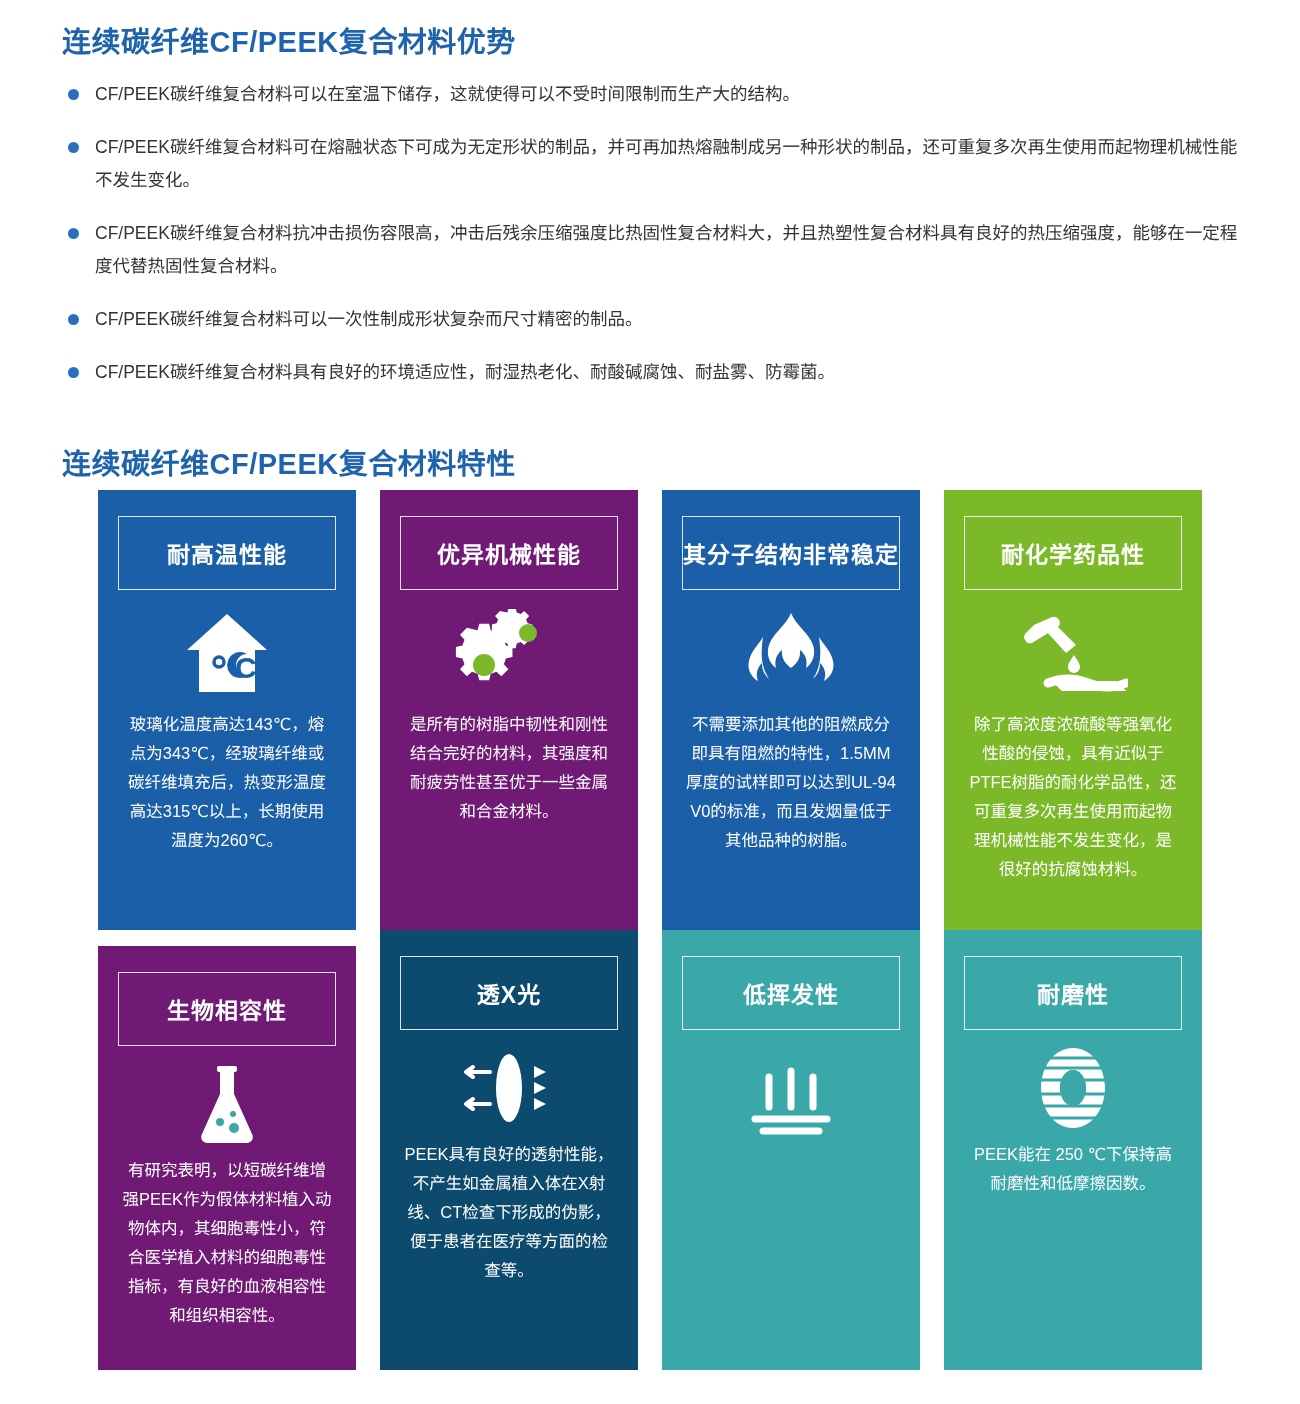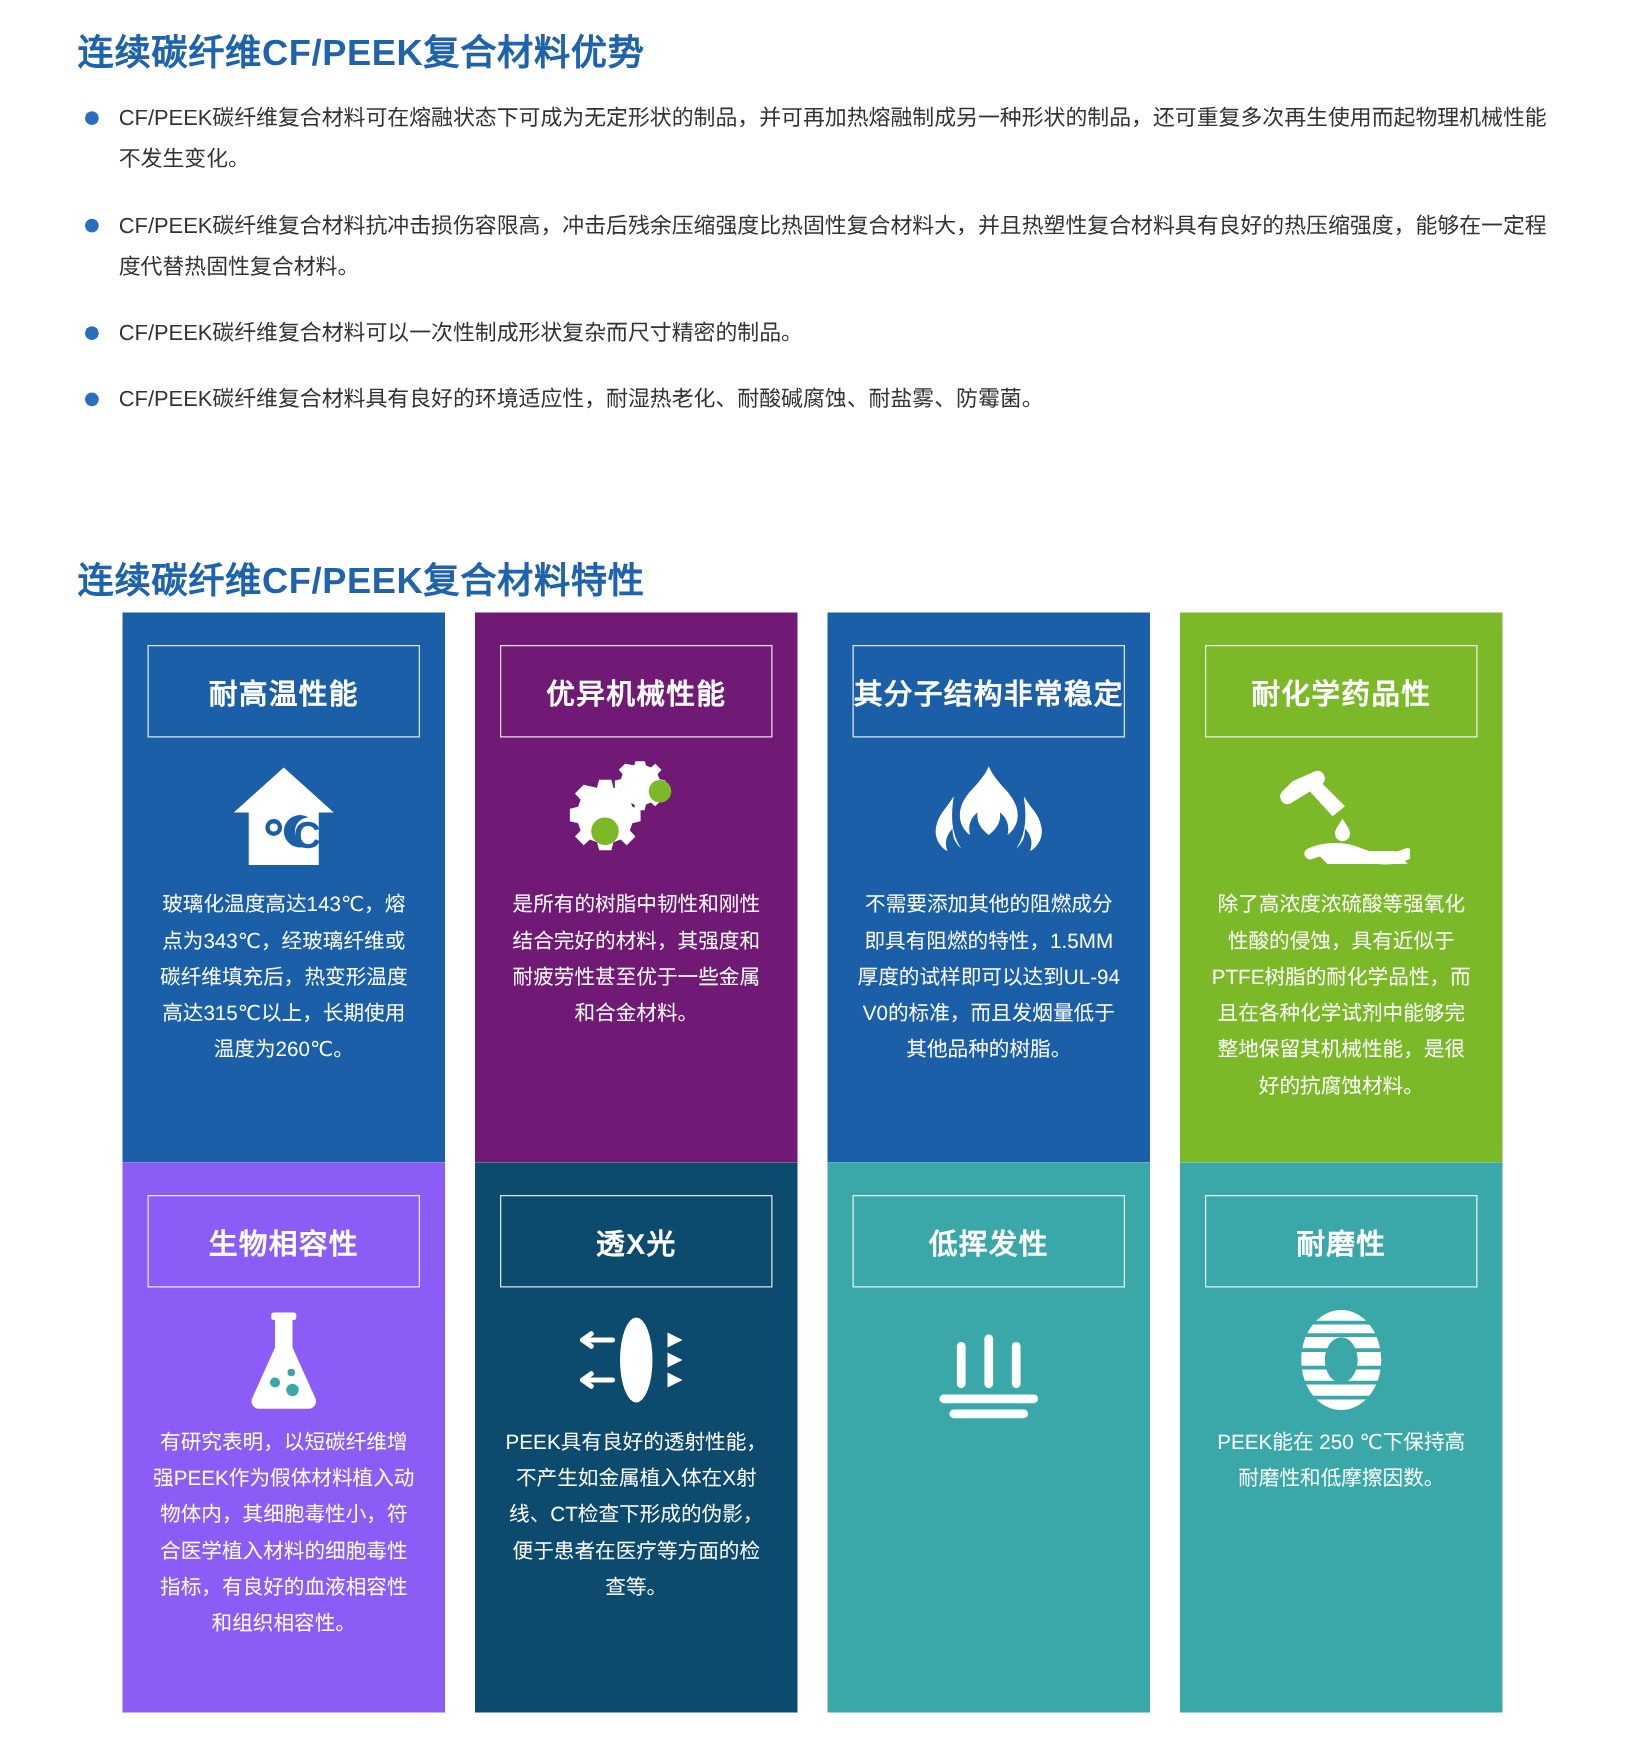--- a/index.html
+++ b/index.html
@@ -129,20 +129,24 @@
 </head>
 <body>
 
 <div class="page">
 
   <h2 class="section-heading" id="advantages-heading">连续碳纤维CF/PEEK复合材料优势</h2>
 
   <ul class="bullet-list">
     <li class="bullet-item">
       <span class="bullet-dot"></span>
+      <span>CF/PEEK碳纤维复合材料可以在室温下储存，这就使得可以不受时间限制而生产大的结构。</span>
+    </li>
+    <li class="bullet-item">
+      <span class="bullet-dot"></span>
       <span>CF/PEEK碳纤维复合材料可在熔融状态下可成为无定形状的制品，并可再加热熔融制成另一种形状的制品，还可重复多次再生使用而起物理机械性能不发生变化。</span>
     </li>
     <li class="bullet-item">
       <span class="bullet-dot"></span>
       <span>CF/PEEK碳纤维复合材料抗冲击损伤容限高，冲击后残余压缩强度比热固性复合材料大，并且热塑性复合材料具有良好的热压缩强度，能够在一定程度代替热固性复合材料。</span>
     </li>
     <li class="bullet-item">
       <span class="bullet-dot"></span>
       <span>CF/PEEK碳纤维复合材料可以一次性制成形状复杂而尺寸精密的制品。</span>
     </li>
@@ -205,24 +209,24 @@
           <g fill="none" stroke="#ffffff" stroke-width="4" stroke-linecap="round" stroke-linejoin="round">
             <path d="M16 14 l18 -8 a6 6 0 0 1 6 10 l-26 16 a6 6 0 0 1 -6 -10 z" fill="#ffffff" stroke="none"></path>
             <path d="M36 12 l22 22 -10 8 -20 -22 z" fill="#ffffff" stroke="none"></path>
             <path d="M56 44 c-3 5 -6 8 -6 12 a6 6 0 0 0 12 0 c0 -4 -3 -7 -6 -12z" fill="#ffffff" stroke="none"></path>
           </g>
           <path d="M34 70 h64 l10 10 h-64 z" fill="#ffffff"></path>
           <path d="M34 70 h64 l10 10 h-64 z" fill="#ffffff"></path>
           <path d="M30 72 q20 -8 40 0 q20 8 38 0" fill="none" stroke="#ffffff" stroke-width="9" stroke-linecap="round"></path>
         </svg>
       </div>
-      <div class="card-desc">除了高浓度浓硫酸等强氧化性酸的侵蚀，具有近似于PTFE树脂的耐化学品性，而且在各种化学试剂中能够完整地保留其机械性能，是很好的抗腐蚀材料。</div>
-    </div>
-
-    <div class="feature-card row2" style="background:#8b5cf6;">
+      <div class="card-desc">除了高浓度浓硫酸等强氧化性酸的侵蚀，具有近似于PTFE树脂的耐化学品性，还可重复多次再生使用而起物理机械性能不发生变化，是很好的抗腐蚀材料。</div>
+    </div>
+
+    <div class="feature-card row2" style="background:#701a75;margin-top:16px;">
       <div class="card-title-box">生物相容性</div>
       <div class="card-icon">
         <svg width="76" height="84" viewBox="0 0 76 84">
           <g fill="#ffffff">
             <rect x="28" y="4" width="20" height="6" rx="2"></rect>
             <path d="M31 10 h14 v22 l18 40 a6 6 0 0 1 -5 9 h-40 a6 6 0 0 1 -5 -9 l18 -40z"></path>
             <circle cx="31" cy="60" r="4" fill="#3aa8a8"></circle>
             <circle cx="44" cy="52" r="3" fill="#3aa8a8"></circle>
             <circle cx="45" cy="66" r="5" fill="#3aa8a8"></circle>
           </g>

